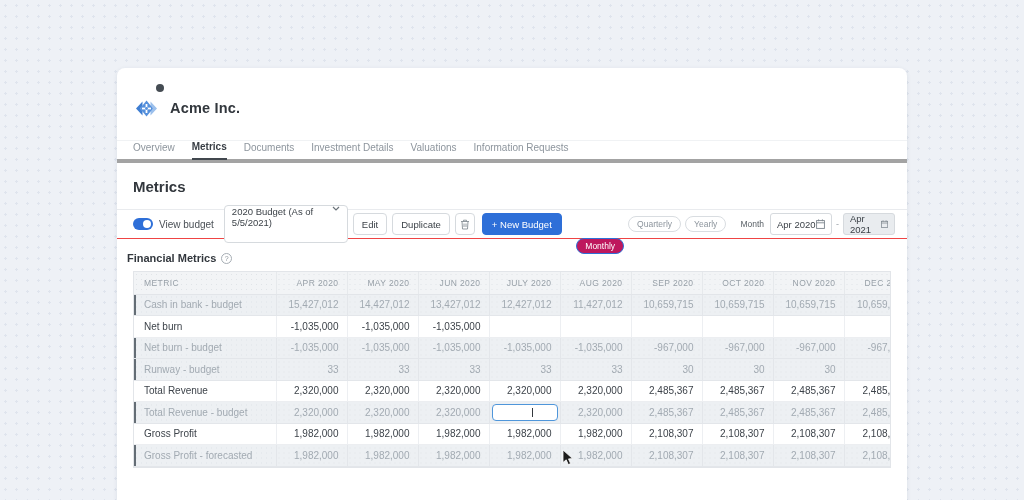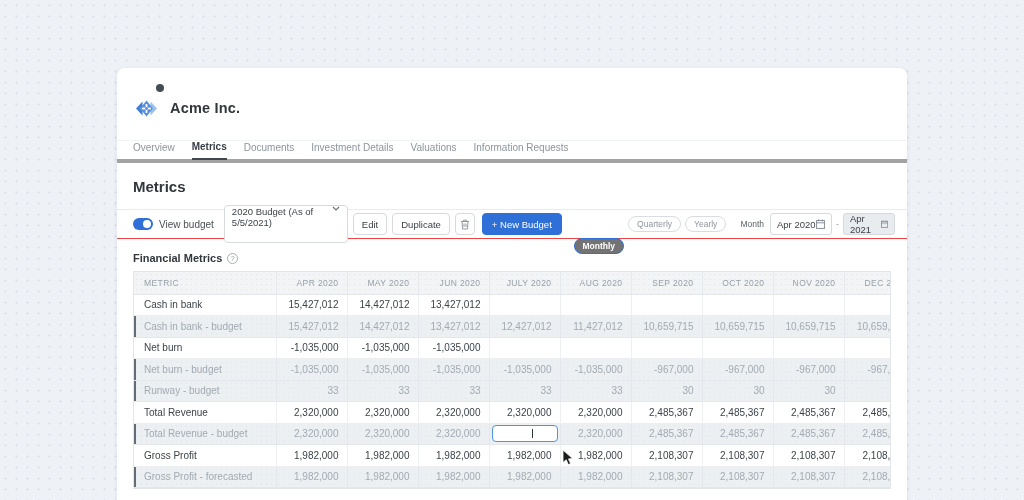--- a/index.html
+++ b/index.html
@@ -34,28 +34,28 @@
   .toggle { width:20px; height:12px; border-radius:6px; background:#2e6fd8; position:relative; flex:none; }
   .toggle .knob { position:absolute; right:2px; top:2px; width:8px; height:8px; border-radius:50%; background:#fff; }
   .toggle-label { font-size:10px; color:#4a5056; margin:0 10px 0 6px; white-space:nowrap; }
   .select-box { display:flex; align-items:flex-start; justify-content:space-between; width:124px; height:38px; border:1px solid #d6dade; border-radius:4px; background:#fff; padding:0 7px; font-size:9.5px; color:#3c4248;gap:8px; }
   .select-box svg { flex:none; margin-left:4px; }
   .btn { height:22px; border:1px solid #d6dade; border-radius:4px; background:#fff; font-size:9.5px; color:#3c4248; padding:0 8px; margin-left:5px; display:flex; align-items:center; font-family:inherit; }
   .btn-icon { width:20px; justify-content:center; padding:0; }
   .btn-primary { background:#2e6fd8; border-color:#2e6fd8; color:#fff; margin-left:7px; padding:0 9px; }
   .toolbar-right { margin-left:auto; display:flex; align-items:center; }
   .pill { height:16px; display:flex; align-items:center; border:1px solid #d9dde1; border-radius:9px; font-size:8.5px; color:#8d959d; padding:0 8px; margin-left:4px; background:#fff; }
-  .pill.active { background:#737373; border-color:#2e6fd8; color:#fff; font-weight:bold;margin-top:44px; }
+  .pill.active { background:#be185d; border-color:#2e6fd8; color:#fff; font-weight:normal;margin-top:44px; }
   .month-label { font-size:8.5px; color:#5a6167; margin:0 6px 0 14px; }
   .date-input { display:flex; align-items:center; justify-content:space-between; height:22px; border:1px solid #d6dade; border-radius:3px; background:#fff; font-size:9.5px; color:#3c4248; padding:0 6px; }
   .date-from { width:62px; }
   .date-to { width:52px; background:#e9ecef; }
   .date-sep { font-size:9px; color:#9aa1a8; margin:0 4px; }
   
-  .section-row { padding:13px 16px 7px 16px; display:flex; align-items:center; }
+  .section-row { padding:13px 16px 7px 10px; display:flex; align-items:center; }
   .section-title { font-size:11px; font-weight:bold; color:#32373d; }
   .help-icon { width:11px; height:11px; border:1px solid #a6adb4; border-radius:50%; margin-left:5px; display:flex; align-items:center; justify-content:center; font-size:7px; color:#8b939a; line-height:1; }
   
   .table-wrap { margin:0 0 0 16px; width:758px; overflow:hidden; border:1px solid #e2e5e9; }
   table { border-collapse:collapse; table-layout:fixed; width:781px; }
   col.c-metric { width:142px; } col.c-month { width:71px; }
   th { height:22px; background-color:#f2f4f6; background-image:radial-gradient(circle,#e0e4e8 .8px,transparent 1px); background-size:5px 5px; font-size:8.5px; font-weight:normal; color:#969fa7; letter-spacing:.4px; text-align:right; padding:0 8px; border-left:1px solid #e6e9ec; border-bottom:1px solid #e2e5e9; white-space:nowrap; overflow:hidden; }
   th:first-child { text-align:left; padding-left:10px; border-left:none; }
   td { height:21.5px; font-size:10px; color:#3d434a; text-align:right; padding:0 8px; border-left:1px solid #edeff2; border-bottom:1px solid #eceef1; white-space:nowrap; overflow:hidden; }
   td:first-child { text-align:left; padding-left:10px; border-left:none; }
@@ -174,32 +174,20 @@
             <th>JUN 2020</th>
             <th>JULY 2020</th>
             <th>AUG 2020</th>
             <th>SEP 2020</th>
             <th>OCT 2020</th>
             <th>NOV 2020</th>
             <th>DEC 2020</th>
           </tr>
         </thead>
       <tbody id="table-body">
-          <tr class="normal">
-            <td>Cash in bank</td>
-            <td>15,427,012</td>
-            <td>14,427,012</td>
-            <td>13,427,012</td>
-            <td></td>
-            <td></td>
-            <td></td>
-            <td></td>
-            <td></td>
-            <td></td>
-          </tr>
           <tr class="budget">
             <td>Cash in bank - budget</td>
             <td>15,427,012</td>
             <td>14,427,012</td>
             <td>13,427,012</td>
             <td>12,427,012</td>
             <td>11,427,012</td>
             <td>10,659,715</td>
             <td>10,659,715</td>
             <td>10,659,715</td>

